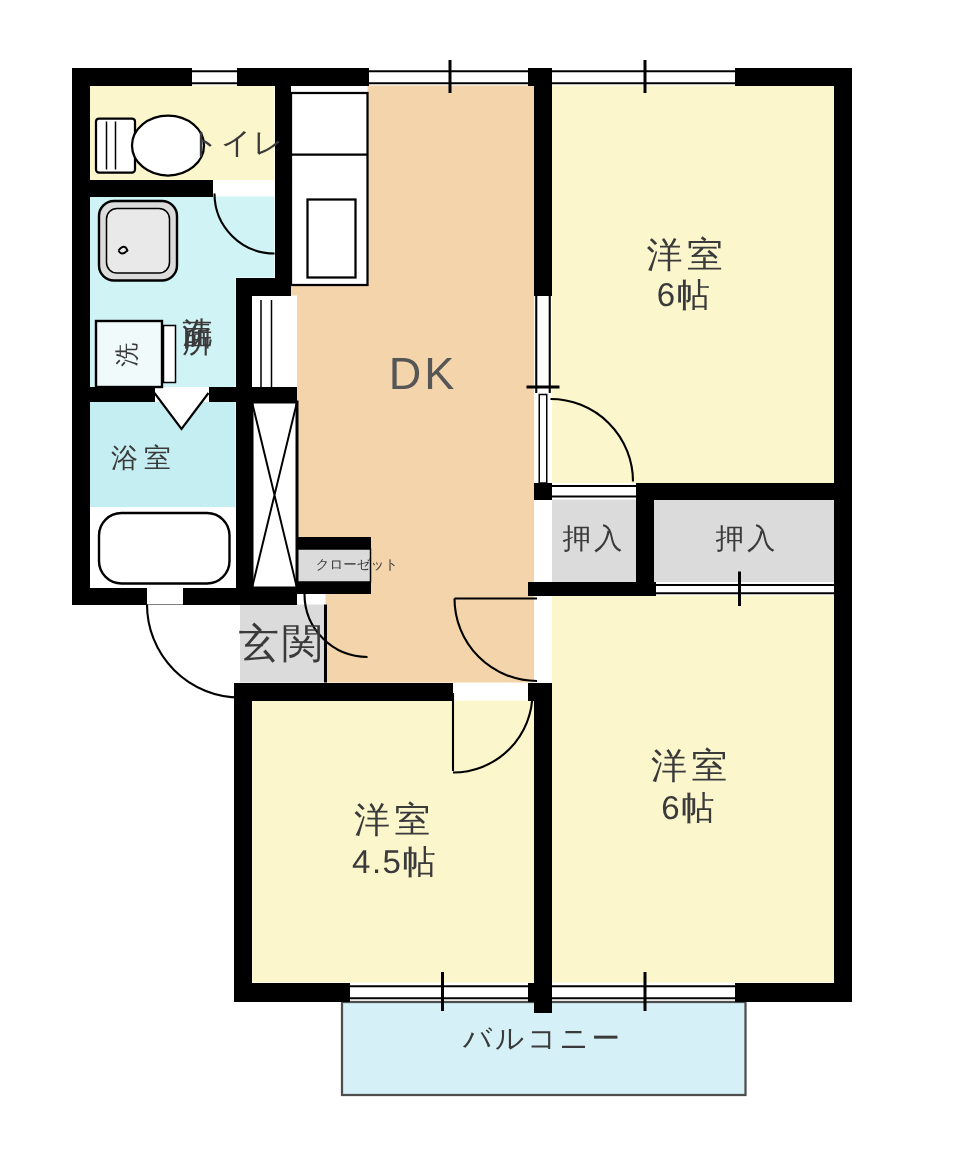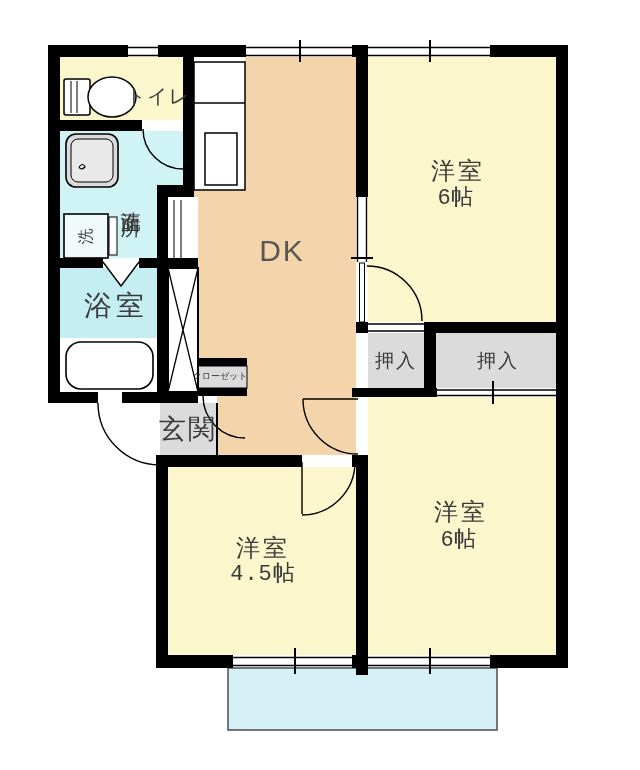--- a/index.html
+++ b/index.html
@@ -19,30 +19,30 @@
   }
   #plan svg{position:absolute;left:0;top:0;}
   .lbl{
     position:absolute;transform:translate(-50%,-50%);
     color:var(--label-text);white-space:nowrap;line-height:1.1;
     letter-spacing:1px;
   }
   .lbl-toilet{left:158px;top:96px;font-size:20px;}
   .lbl-wash{left:131px;top:200px;font-size:20px;writing-mode:vertical-rl;letter-spacing:3px;}
   .lbl-laundry{left:86px;top:236px;font-size:16px;transform:translate(-50%,-50%) rotate(-90deg);}
-  .lbl-bath{left:116px;top:306px;font-size:28px;letter-spacing:4px;}
+  .lbl-bath{left:96px;top:306px;font-size:18px;letter-spacing:4px;}
   .lbl-dk{left:282px;top:250px;font-size:30px;color:#565656;letter-spacing:2px;}
   .lbl-genkan{left:188px;top:430px;font-size:27px;letter-spacing:2px;}
-  .lbl-closet{left:220px;top:377px;font-size:9px;letter-spacing:0;}
+  .lbl-closet{left:238px;top:377px;font-size:9px;letter-spacing:0;}
   .lbl-r1a{left:458px;top:171px;font-size:24px;letter-spacing:3px;}
   .lbl-r1b{left:456px;top:197px;font-size:22px;letter-spacing:1px;}
   .lbl-r2a{left:461px;top:512px;font-size:24px;letter-spacing:3px;}
   .lbl-r2b{left:459px;top:539px;font-size:22px;letter-spacing:1px;}
   .lbl-r3a{left:263px;top:548px;font-size:24px;letter-spacing:3px;}
-  .lbl-r3b{left:263px;top:575px;font-size:22px;letter-spacing:1px;font-family:Liberation Mono, monospace;}
+  .lbl-r3b{left:263px;top:575px;font-size:22px;letter-spacing:1px;}
   .lbl-osh-s{left:396px;top:361px;font-size:19px;letter-spacing:2px;}
   .lbl-osh-l{left:498px;top:361px;font-size:19px;letter-spacing:2px;}
   .lbl-balcony{left:362px;top:694px;font-size:19px;letter-spacing:2px;}
 </style>
 </head>
 <body>
 
 <div id="plan">
   <svg width="640" height="770" viewBox="0 0 640 770">
 
@@ -165,13 +165,14 @@
   <div class="lbl lbl-genkan">玄関</div>
   <div class="lbl lbl-closet">クローゼット</div>
   <div class="lbl lbl-r1a">洋室</div>
   <div class="lbl lbl-r1b">6帖</div>
   <div class="lbl lbl-r2a">洋室</div>
   <div class="lbl lbl-r2b">6帖</div>
   <div class="lbl lbl-r3a">洋室</div>
   <div class="lbl lbl-r3b">4.5帖</div>
   <div class="lbl lbl-osh-s">押入</div>
   <div class="lbl lbl-osh-l">押入</div>
+  <div class="lbl lbl-balcony">バルコニー</div>
 </div>
 
 </body></html>

